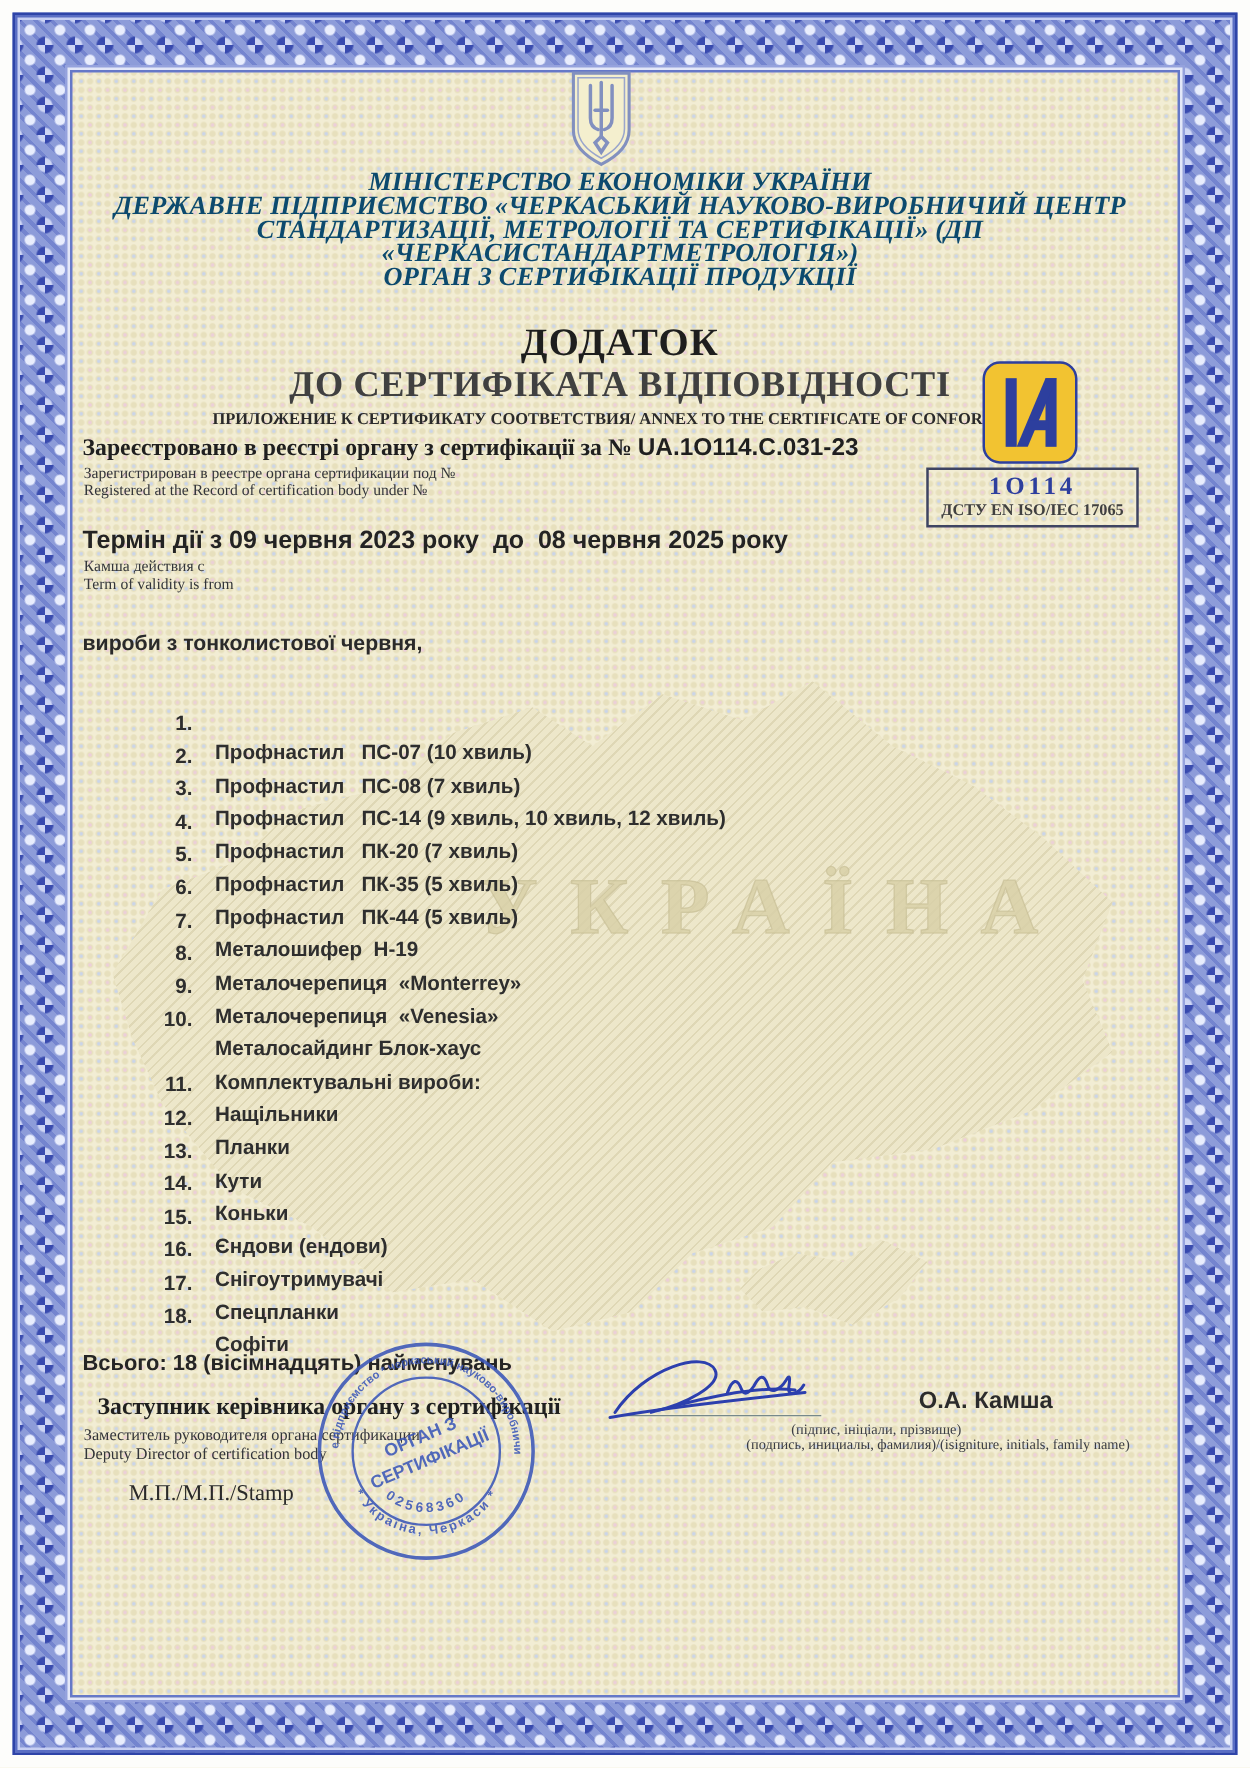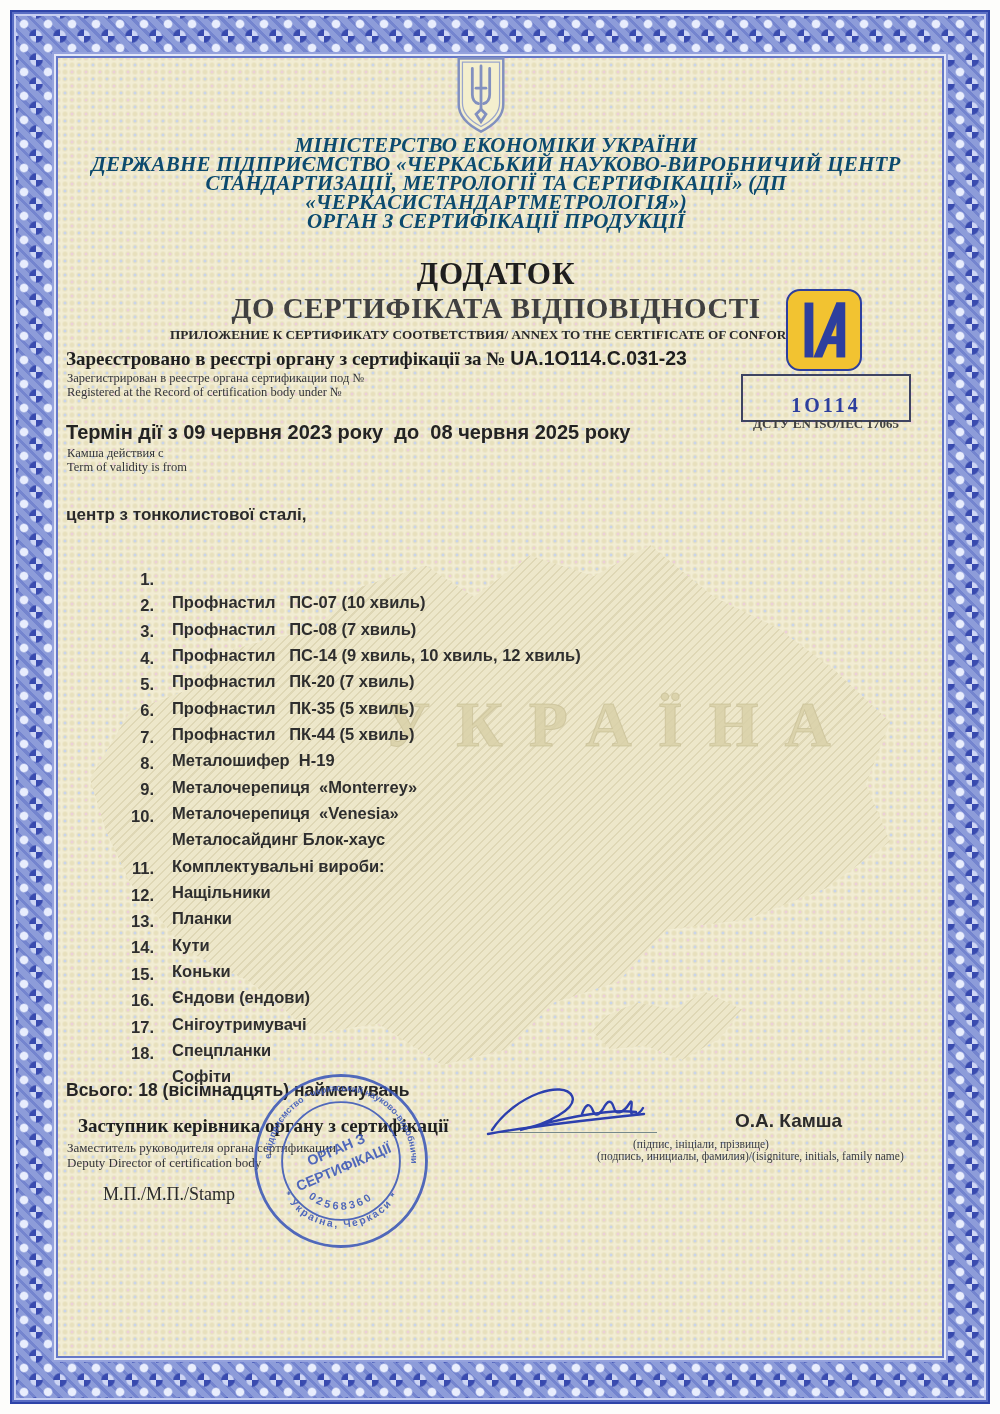--- a/index.html
+++ b/index.html
@@ -94,21 +94,21 @@
   .sig-name{position:absolute;left:735px;top:1110px;font-family:"Liberation Sans",sans-serif;font-weight:bold;font-size:19px;color:#2b2b2b;}
   .cap1{position:absolute;left:633px;top:1138px;font-size:11.5px;color:#3a3c44;}
   .cap2{position:absolute;left:597px;top:1150px;font-size:11.5px;color:#3a3c44;}
 
   .emblem{position:absolute;left:450px;top:56px;z-index:5;}
   .naau{position:absolute;left:786px;top:289px;width:72px;height:78px;z-index:5;
     background:#f2c331;border:2px solid #2d3f9e;border-radius:14px;
     display:flex;align-items:center;justify-content:center;}
   .accr-box{position:absolute;left:741px;top:374px;width:166px;height:44px;z-index:5;
     border:2px solid #3e4462;text-align:center;}
-  .accr-code{font-weight:bold;font-size:20px;letter-spacing:3px;color:#2d3f9e;line-height:22px;margin-top:18px;}
+  .accr-code{font-weight:bold;font-size:20px;letter-spacing:3px;color:#2d3f9e;line-height:22px;margin-top:2px;}
   .accr-std{font-weight:bold;font-size:13px;color:#404040;line-height:15px;}
 
   .stamp{position:absolute;left:246px;top:1066px;z-index:6;opacity:.88;}
   .signature{position:absolute;left:486px;top:1078px;z-index:6;}
 </style>
 </head>
 <body>
 
 <div class="page">
 
@@ -167,21 +167,21 @@
     <div>Registered at the Record of certification body under №</div>
   </div>
 
   <div class="val-main z5">Термін дії з 09 червня 2023 року  до  08 червня 2025 року</div>
   <div class="val-sub small-serif z5">
     <div>Камша действия с</div>
     <div>Term of validity is from</div>
   </div>
 
   <div class="prod z5">
-    <div>центр з тонколистової сталі,</div>
+    <div>вироби з тонколистової червня,</div>
   </div>
 
   <div class="items z5">
     <div class="item-row">
         <span class="item-num">1.</span>
         <span class="item-text">Профнастил   ПС-07 (10 хвиль)</span>
       </div>
     <div class="item-row">
         <span class="item-num">2.</span>
         <span class="item-text">Профнастил   ПС-08 (7 хвиль)</span>

